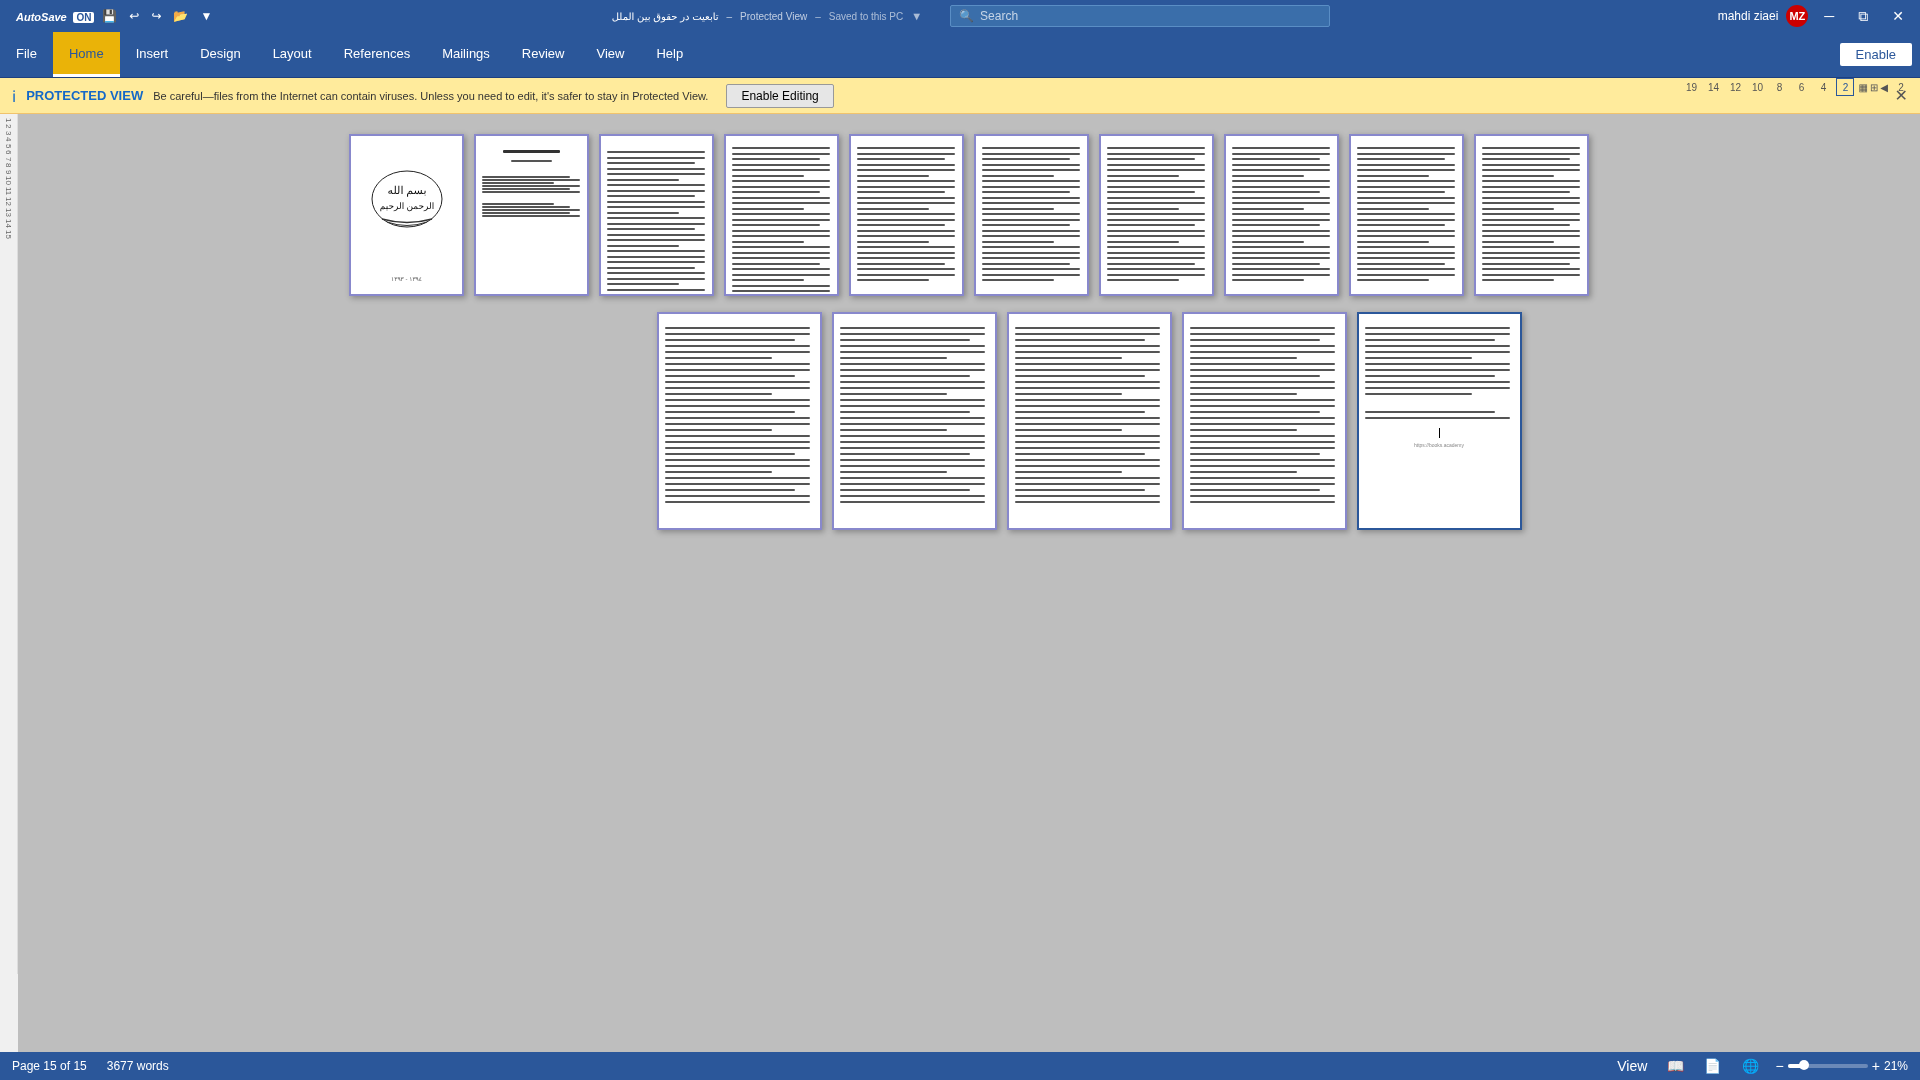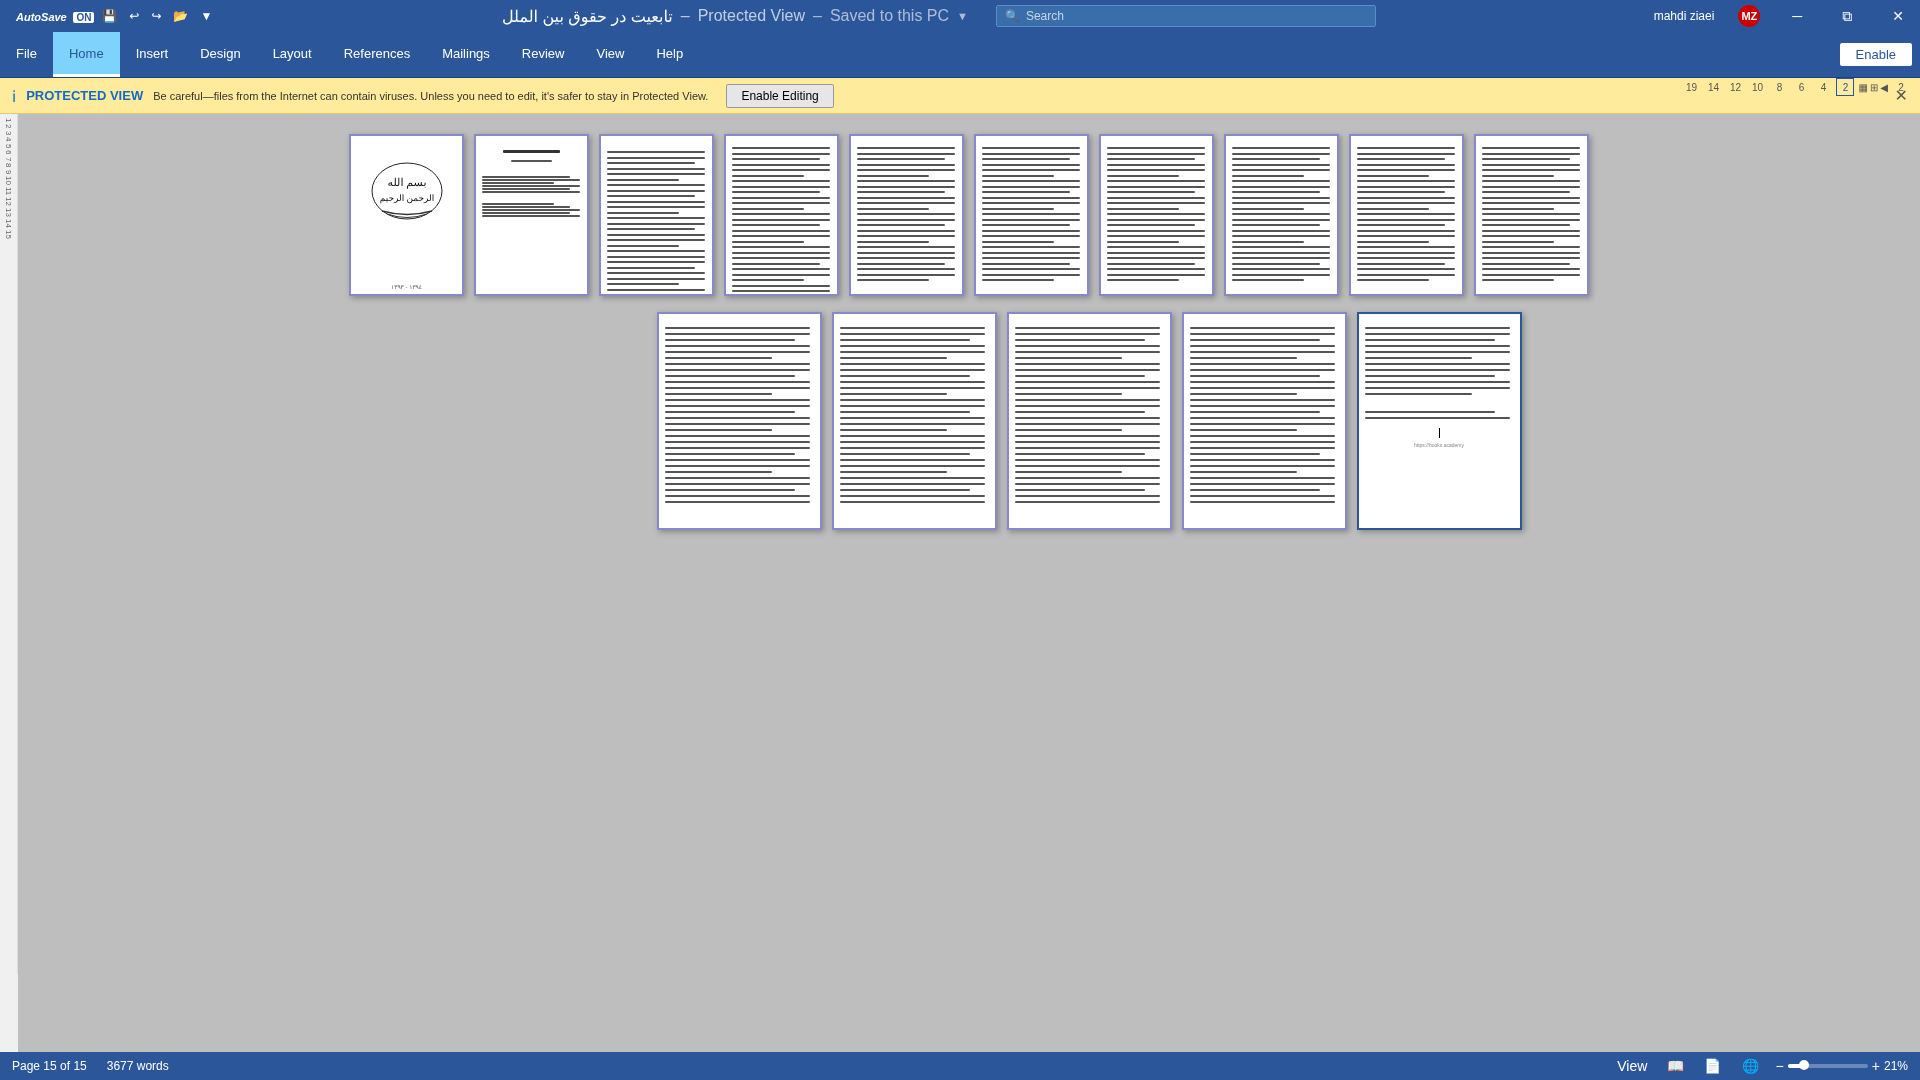--- a/index.html
+++ b/index.html
@@ -24,30 +24,30 @@
     #title-bar-center {
       display: flex;
       align-items: center;
       gap: 8px;
       flex: 1;
       justify-content: center;
     }
     #title-bar-right {
       display: flex;
       align-items: center;
-      gap: 24px;
+      gap: 8px;
       justify-content: space-between;
     }
     .title-logo {
       font-size: 13px;
       font-weight: bold;
       color: white;
     }
     .title-text {
-      font-size: 16px;
+      font-size: 10px;
       color: white;
     }
     .search-box {
       display: flex;
       align-items: center;
       background: #3a6eaa;
       border: 1px solid #5a8ec5;
       border-radius: 2px;
       padding: 2px 8px;
       width: 380px;
@@ -103,21 +103,21 @@
     }
     .ribbon-tab {
       padding: 0 16px;
       display: flex;
       align-items: center;
       color: white;
       font-size: 13px;
       cursor: pointer;
       border-bottom: 3px solid transparent;
     }
-    .ribbon-tab.active { background: #7dd3fc; color: #2b579a; border-bottom: 3px solid white; }
+    .ribbon-tab.active { background: #eab308; color: #2b579a; border-bottom: 3px solid white; }
     .share-btn {
       margin-left: auto;
       margin-right: 8px;
       padding: 4px 16px;
       background: white;
       color: #2b579a;
       border: none;
       font-size: 13px;
       cursor: pointer;
       align-self: center;
@@ -420,21 +420,21 @@
   <span class="strip-num">13</span>
   <span class="strip-num">14</span>
   <span class="strip-num">15</span>
 </div>
 
 <div id="main-area">
 
   <div class="pages-row">
 
     <div class="page-thumb logo-page" style="width:115px;height:162px;">
-      <div style="display:flex;flex-direction:column;align-items:center;justify-content:space-between;height:100%;padding:4px 4px;">
+      <div style="display:flex;flex-direction:column;align-items:center;justify-content:space-between;height:100%;padding:12px 4px;">
         <div style="font-size:36px;color:#111;font-family:serif;margin-top:16px;">
           
           <svg width="80" height="70" viewBox="0 0 80 70">
             <ellipse cx="40" cy="35" rx="35" ry="28" fill="none" stroke="#222" stroke-width="1"></ellipse>
             <text x="40" y="30" text-anchor="middle" font-size="11" font-family="serif" fill="#111">بسم الله</text>
             <text x="40" y="45" text-anchor="middle" font-size="9" font-family="serif" fill="#111">الرحمن الرحيم</text>
 
             <path d="M 15 55 Q 40 62 65 55" stroke="#333" stroke-width="1.5" fill="none"></path>
             <path d="M 20 58 Q 40 65 60 58" stroke="#333" stroke-width="1" fill="none"></path>
           </svg>

